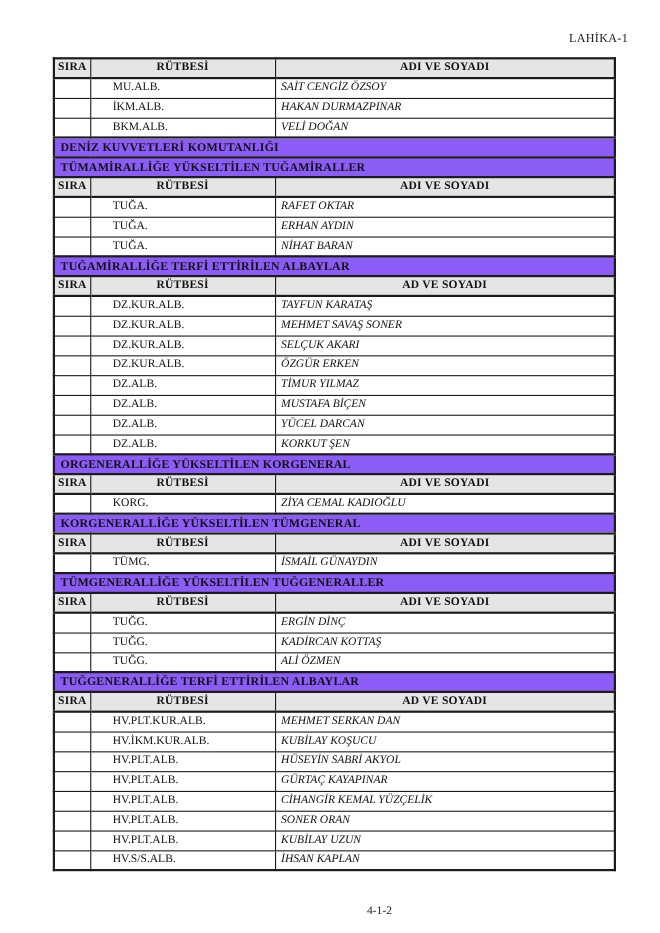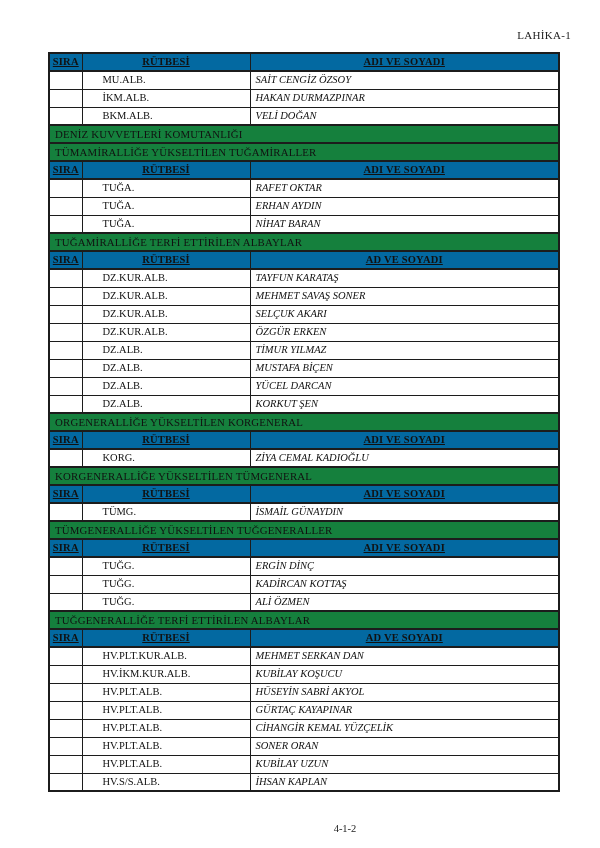--- a/index.html
+++ b/index.html
@@ -33,28 +33,27 @@
     height: 18px;
     font-size: 10.5px;
     line-height: 1;
     overflow: hidden;
     white-space: nowrap;
     vertical-align: middle;
   }
   tr.header-row td {
     font-weight: bold;
     text-align: center;
-    background: #0369a1;
+    background: #e5e5e5;
     border-bottom-width: 2px;
     letter-spacing: 0.2px;
-    text-decoration: underline;
   }
   tr.section-row td {
-    font-weight: normal;
-    background: #15803d;
+    font-weight: bold;
+    background: #8b5cf6;
     padding-left: 5px;
     font-size: 10.8px;
     letter-spacing: 0.2px;
     border-top-width: 2px;
     border-bottom-width: 2px;
   }
   tr.data-row td.row-number-cell { text-align: right; padding-left: 39px; }
   tr.data-row td.rank-cell { padding-left: 20px; }
   tr.data-row td.name-cell { padding-left: 5px; font-style: italic; }
   .page-footer {

